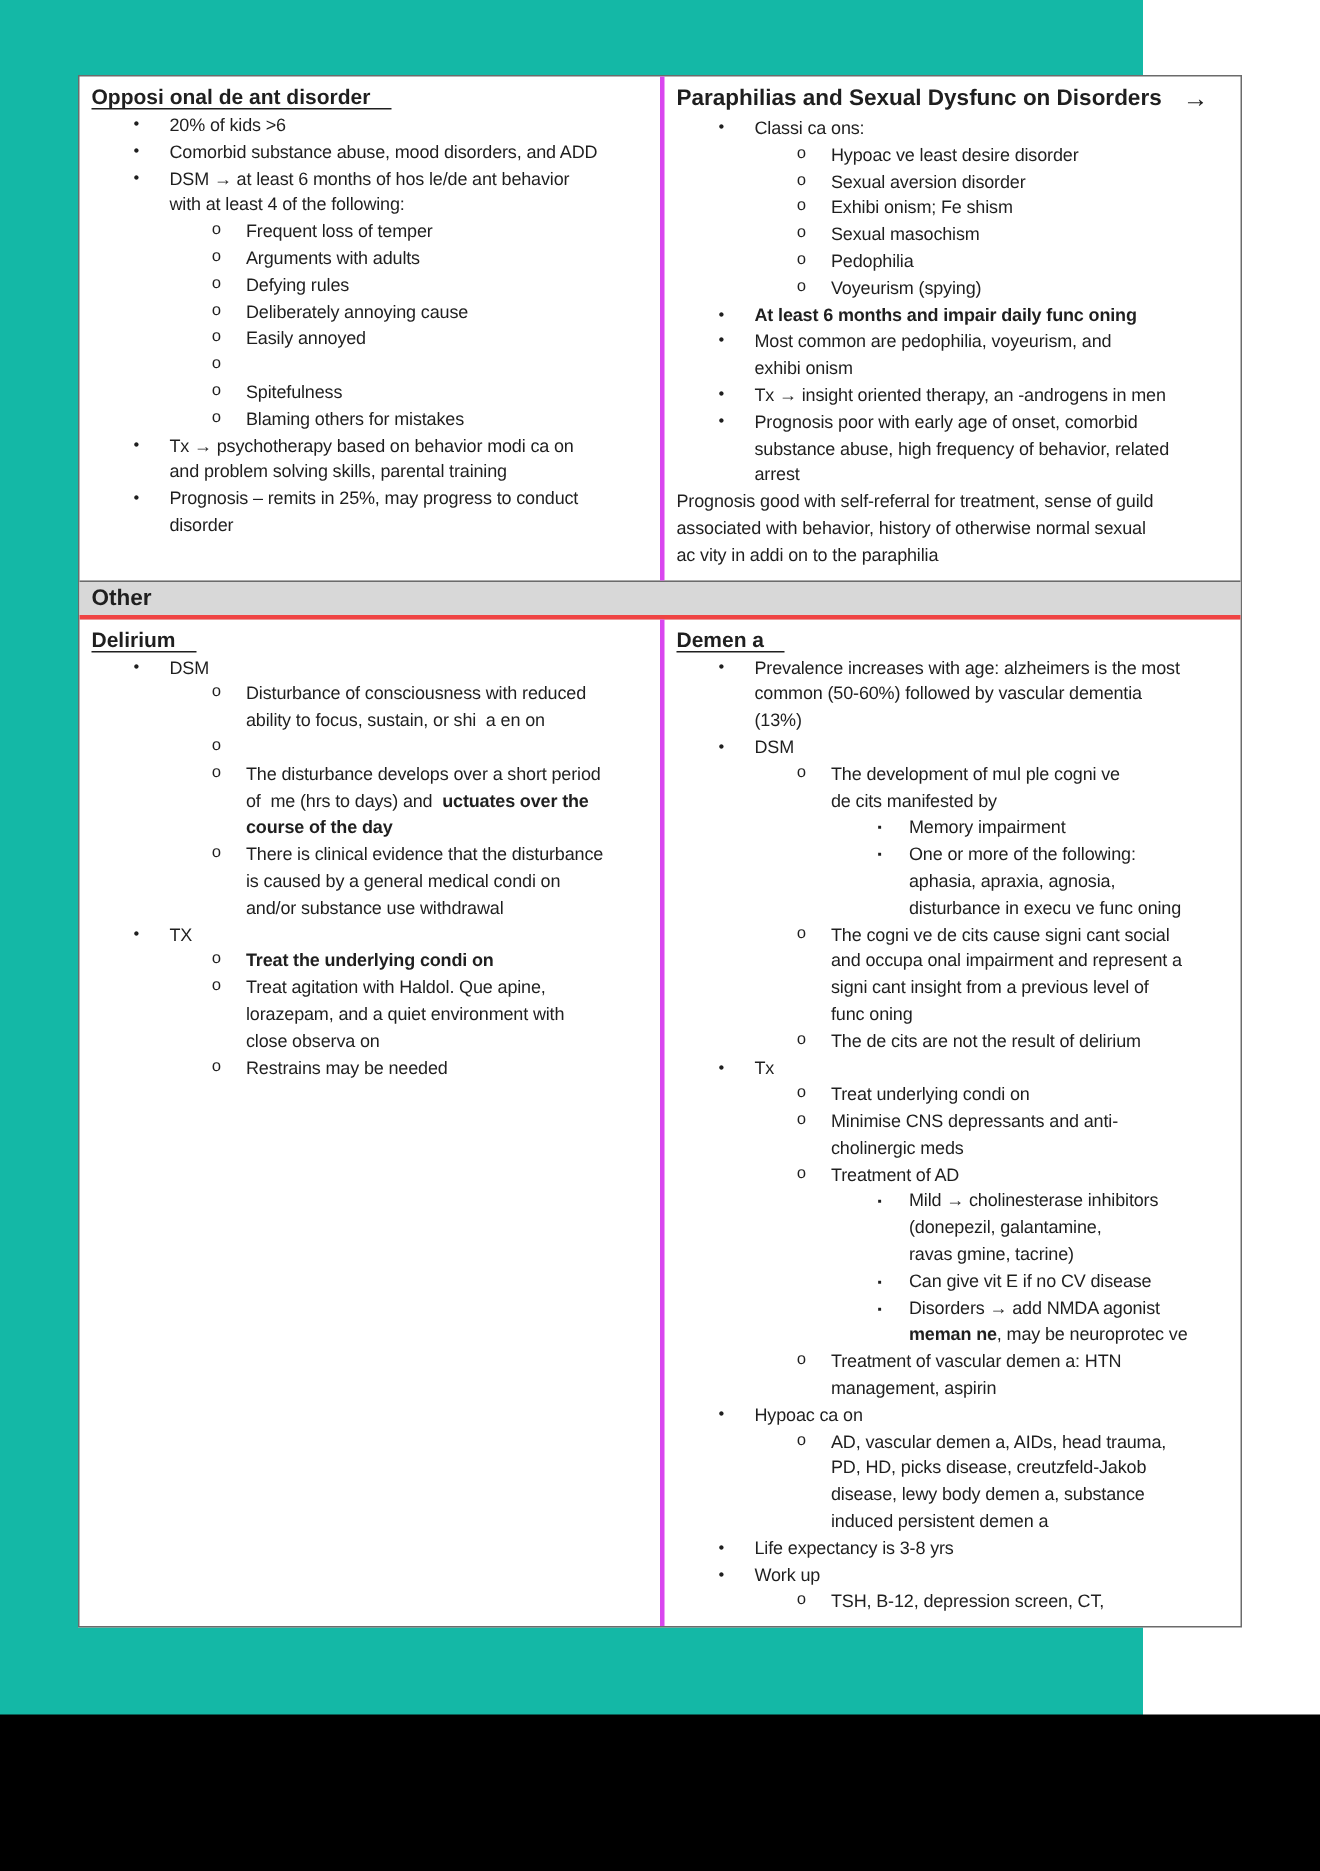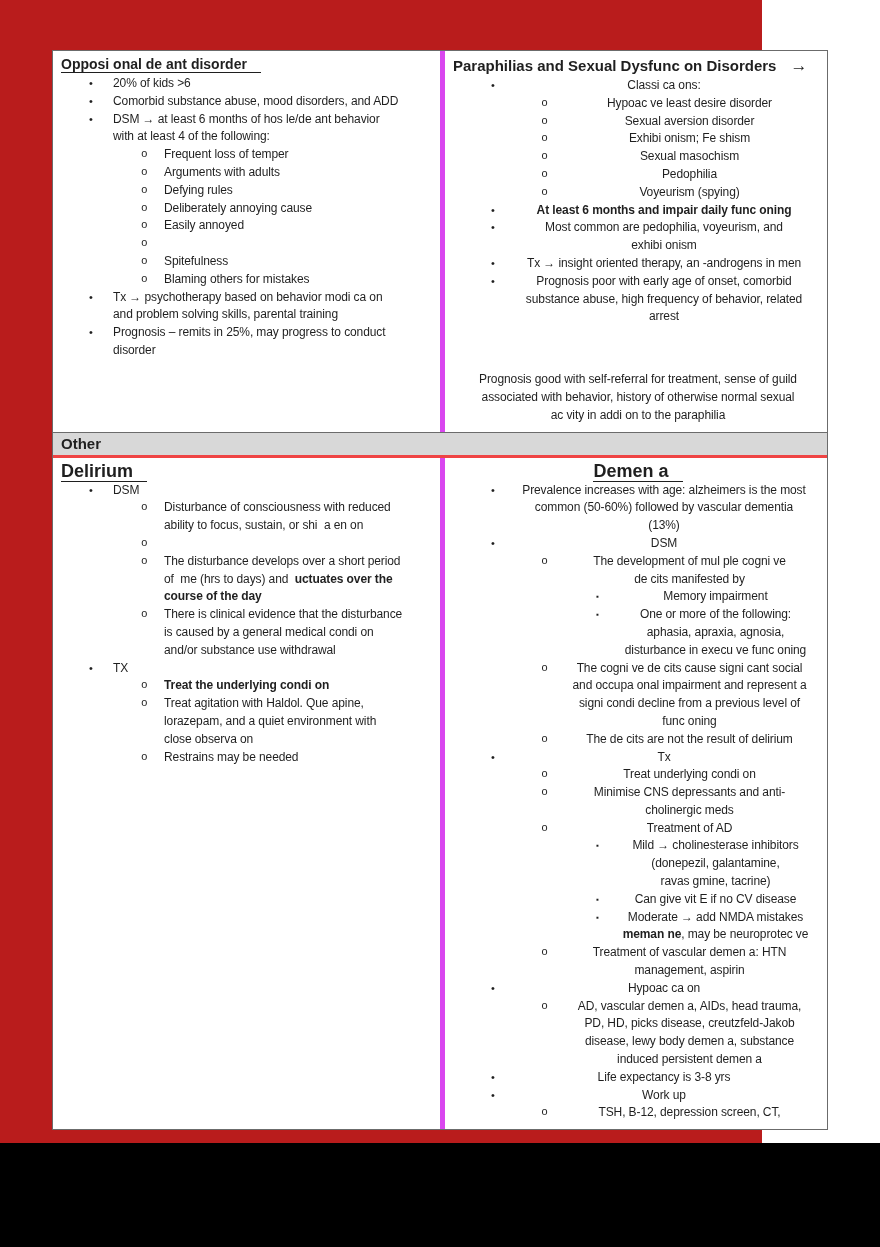--- a/index.html
+++ b/index.html
@@ -1,38 +1,38 @@
 <!DOCTYPE html>
 <html><head>
 <meta charset="utf-8">
 <style>
   html,body{margin:0;padding:0;background:#ffffff;}
   body{width:880px;height:1247px;overflow:hidden;
        font-family:"Liberation Sans",sans-serif;color:#1f1f1f;}
-  .page{position:relative;width:762px;height:1247px;background:#b91c1c;}
+  .page{position:relative;width:762px;height:1247px;background:#14b8a6;}
 
   .notes-table{position:absolute;left:52px;top:50px;width:776px;
                border:1px solid #6b6b6b;box-sizing:border-box;background:#ffffff;}
   .cols{display:grid;grid-template-columns:1fr 1fr;}
   .cell{padding:4px 4px 7px 8px;box-sizing:border-box;}
-  .cell.rightcol{border-left:5px solid #d946ef;text-align:center;}
+  .cell.rightcol{border-left:3px solid #d946ef;}
 
   .other-row{border-top:1px solid #6b6b6b;border-bottom:3px solid #ef4444;
              background:#d8d8d8;font-weight:bold;font-size:15px;
              line-height:19px;padding:1px 8px 2px;}
 
-  .sec-title{font-weight:bold;font-size:18px;line-height:19px;margin-bottom:1px;}
+  .sec-title{font-weight:bold;font-size:14px;line-height:19px;margin-bottom:1px;}
   .sec-title.med{font-size:14px;}
   .sec-title .u{border-bottom:1px solid #1f1f1f;padding-right:14px;}
   .para-title{display:flex;align-items:center;gap:14px;font-weight:bold;
               font-size:15px;line-height:21px;margin-bottom:1px;white-space:nowrap;}
   .para-title .arrow{font-size:17px;}
 
   .item{display:flex;font-size:12px;line-height:17.8px;letter-spacing:-0.1px;}
-  .lvl0{padding-left:0;margin-top:45px;}
+  .lvl0{padding-left:0;}
   .lvl1{padding-left:28px;}
   .lvl2{padding-left:80px;}
   .lvl3{padding-left:134px;}
   .marker{flex:0 0 auto;}
   .m1{width:24px;font-size:11px;}
   .m2{width:23px;font-family:"Liberation Mono",monospace;font-size:11px;}
   .m3{width:21px;font-size:8px;}
   .txt{flex:1;white-space:pre-wrap;}
   .b{font-weight:bold;}
 
@@ -250,21 +250,21 @@
             <div class="item lvl3">
               <span class="marker m3">▪</span>
               <div class="txt"><span>One or more of the following:
 aphasia, apraxia, agnosia,
 disturbance in execu ve func oning</span></div>
             </div>
             <div class="item lvl2">
               <span class="marker m2">o</span>
               <div class="txt"><span>The cogni ve de cits cause signi cant social
 and occupa onal impairment and represent a
-signi condi decline from a previous level of
+signi cant insight from a previous level of
 func oning</span></div>
             </div>
             <div class="item lvl2">
               <span class="marker m2">o</span>
               <div class="txt"><span>The de cits are not the result of delirium</span></div>
             </div>
             <div class="item lvl1">
               <span class="marker m1">•</span>
               <div class="txt"><span>Tx</span></div>
             </div>
@@ -286,21 +286,21 @@
               <div class="txt"><span>Mild → cholinesterase inhibitors
 (donepezil, galantamine,
 ravas gmine, tacrine)</span></div>
             </div>
             <div class="item lvl3">
               <span class="marker m3">▪</span>
               <div class="txt"><span>Can give vit E if no CV disease</span></div>
             </div>
             <div class="item lvl3">
               <span class="marker m3">▪</span>
-              <div class="txt"><span>Moderate → add NMDA mistakes
+              <div class="txt"><span>Disorders → add NMDA agonist
 </span><span class="b">meman ne</span><span>, may be neuroprotec ve</span></div>
             </div>
             <div class="item lvl2">
               <span class="marker m2">o</span>
               <div class="txt"><span>Treatment of vascular demen a: HTN
 management, aspirin</span></div>
             </div>
             <div class="item lvl1">
               <span class="marker m1">•</span>
               <div class="txt"><span>Hypoac ca on</span></div>

